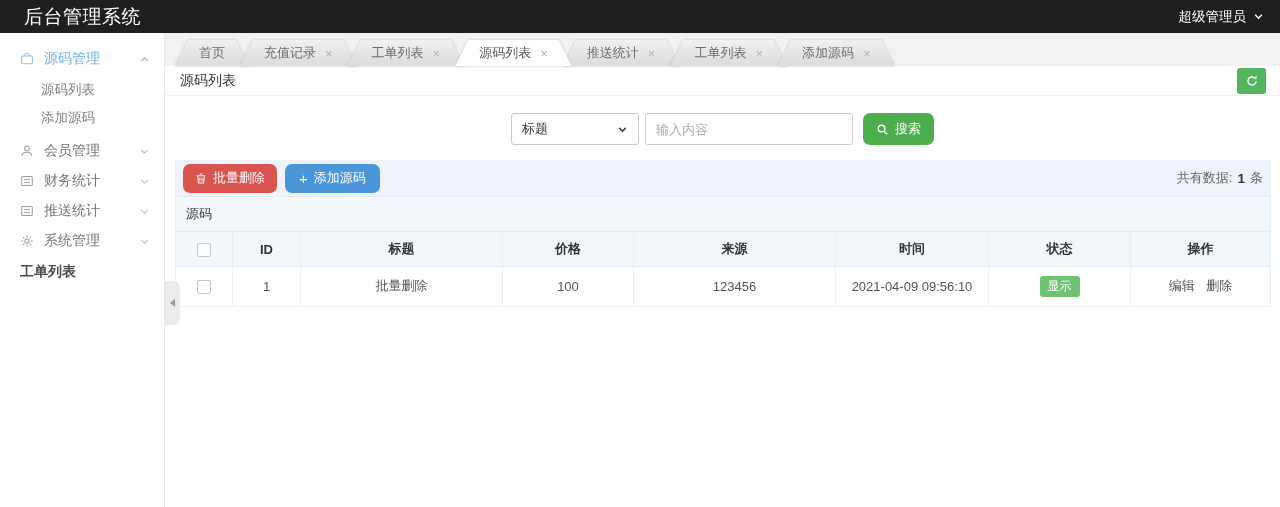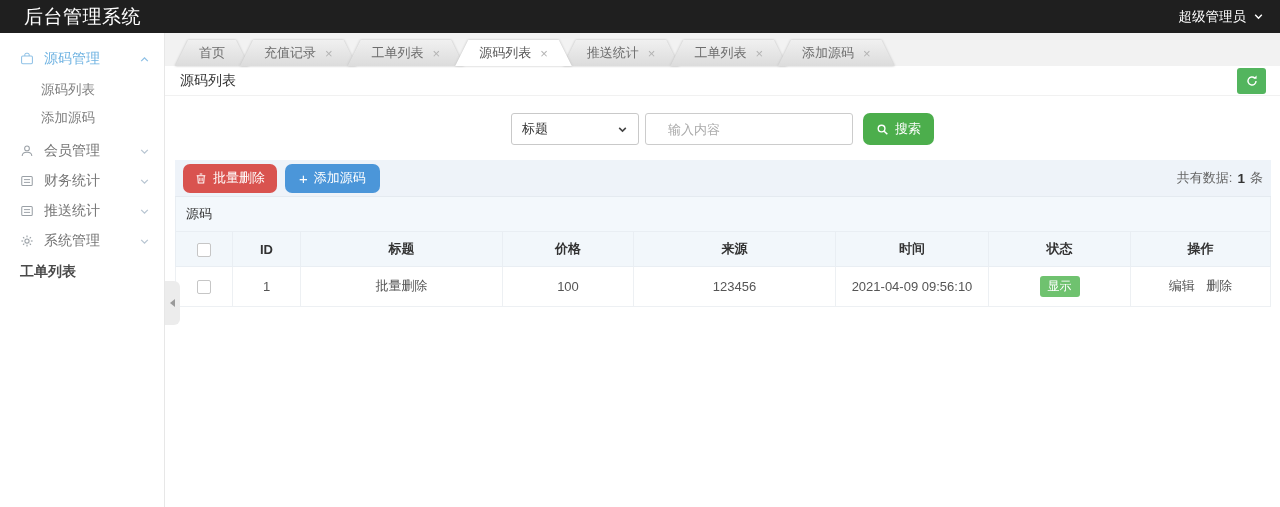--- a/index.html
+++ b/index.html
@@ -47,21 +47,21 @@
                   border-bottom:1px solid #f1f1f1; color:#333; font-size:14px; }
   .refresh-btn { margin-left:auto; width:29px; height:26px; background:#53b55e; border:none;
                  border-radius:3px; display:flex; align-items:center; justify-content:center; cursor:pointer; }
 
   
   .search-row { padding:17px 0 15px; display:flex; justify-content:center; align-items:center; gap:6px; }
   .select-box { width:128px; height:32px; border:1px solid #c9c9c9; border-radius:3px; background:#fff;
                 display:flex; align-items:center; justify-content:space-between; padding:0 10px;
                 font-size:13px; color:#333; cursor:pointer; }
   .search-input { width:208px; height:32px; border:1px solid #ccc; border-radius:3px;
-                  padding:0 22px; font-size:13px; color:#333; outline:none; }
+                  padding:0 10px; font-size:13px; color:#333; outline:none; }
   .search-input::placeholder { color:#aaa; }
   .btn { border:none; border-radius:7px; color:#fff; font-size:13px; display:inline-flex;
          align-items:center; gap:6px; cursor:pointer; }
   .btn-search { height:32px; padding:0 13px; background:#4cae4c; margin-left:4px; }
 
   
   .content { margin:0 9px 0 10px; }
   .toolbar { background:#eef3f9; height:37px; display:flex; align-items:center; padding:0 8px; gap:8px;
              border-bottom:1px solid #e4eaf0; }
   .btn-danger { height:29px; padding:0 12px; background:#d9534f; }

